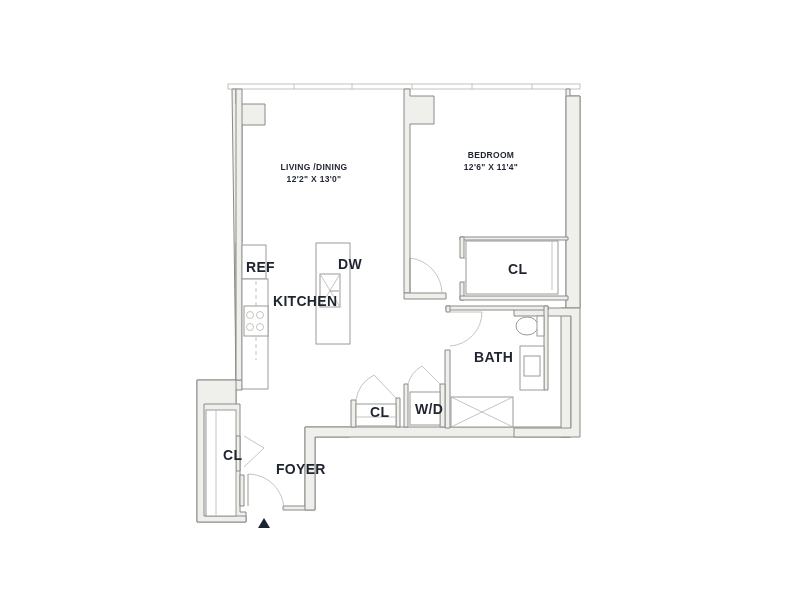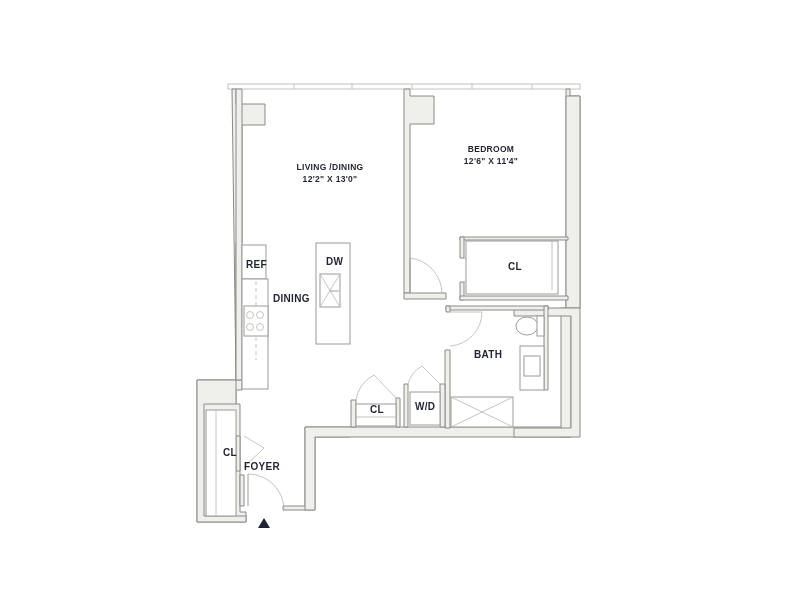--- a/index.html
+++ b/index.html
@@ -3,21 +3,21 @@
   <meta charset="utf-8">
   <style>
     html, body { margin: 0; padding: 0; background: #ffffff; }
     body { width: 792px; height: 612px; position: relative; overflow: hidden; font-family: "Liberation Sans", sans-serif; }
     svg { position: absolute; left: 0; top: 0; }
     .wall { fill: #efefec; stroke: #8a8a88; stroke-width: 1; }
     .line { fill: none; stroke: #9a9a98; stroke-width: 1; }
     .thin { fill: none; stroke: #b5b5b3; stroke-width: 0.8; }
     .fix { fill: #ffffff; stroke: #9a9a98; stroke-width: 1; }
     .win { fill: #ffffff; stroke: #c2c2c0; stroke-width: 1; }
-    .lbl { position: absolute; font-family: "Liberation Sans", sans-serif; font-weight: bold; font-size: 10px; color: #1f2430; letter-spacing: 0.3px; text-align: center; white-space: nowrap; }
+    .lbl { position: absolute; font-family: "Liberation Sans", sans-serif; font-weight: bold; font-size: 14px; color: #1f2430; letter-spacing: 0.3px; text-align: center; white-space: nowrap; }
     .room-big { font-size: 8.5px; line-height: 12px; }
     .entry { position: absolute; left: 258px; top: 518px; width: 0; height: 0; border-left: 6px solid transparent; border-right: 6px solid transparent; border-bottom: 10px solid #1c2433; }
   </style>
 </head>
 <body>
 
 <svg width="792" height="612" viewBox="0 0 792 612">
 
   <g>
     <rect class="win" x="228" y="84" width="352" height="5"></rect>
@@ -111,31 +111,31 @@
     <ellipse class="fix" cx="527" cy="326" rx="11" ry="9"></ellipse>
     <rect class="fix" x="537" y="316" width="7" height="20"></rect>
     <rect class="fix" x="520" y="346" width="24" height="44"></rect>
     <rect class="fix" x="524" y="356" width="16" height="20"></rect>
     <rect class="fix" x="451" y="397" width="62" height="30"></rect>
     <line class="thin" x1="451" y1="397" x2="513" y2="427"></line>
     <line class="thin" x1="513" y1="397" x2="451" y2="427"></line>
   </g>
 </svg>
 
-<div class="lbl room-big" style="left:274px;top:161px;width:80px;margin-left:16px;">
+<div class="lbl room-big" style="left:274px;top:161px;width:80px;">
   <div>LIVING /DINING</div>
   <div>12'2" X 13'0"</div>
 </div>
-<div class="lbl room-big" style="left:451px;top:143px;width:80px;">
+<div class="lbl room-big" style="left:451px;top:149px;width:80px;">
   <div>BEDROOM</div>
   <div>12'6" X 11'4"</div>
 </div>
 <div class="lbl" style="left:246px;top:259px;">REF</div>
-<div class="lbl" style="left:326px;top:256px;">DW</div>
-<div class="lbl" style="left:273px;top:293px;">DINING</div>
+<div class="lbl" style="left:338px;top:256px;">DW</div>
+<div class="lbl" style="left:273px;top:293px;">KITCHEN</div>
 <div class="lbl" style="left:474px;top:349px;text-align:center;">BATH</div>
-<div class="lbl" style="left:244px;top:461px;">FOYER</div>
+<div class="lbl" style="left:276px;top:461px;">FOYER</div>
 <div class="lbl" style="left:508px;top:261px;">CL</div>
 <div class="lbl" style="left:370px;top:404px;">CL</div>
 <div class="lbl" style="left:223px;top:447px;">CL</div>
 <div class="lbl" style="left:415px;top:401px;">W/D</div>
 
 <div class="entry"></div>
 
 </body></html>

